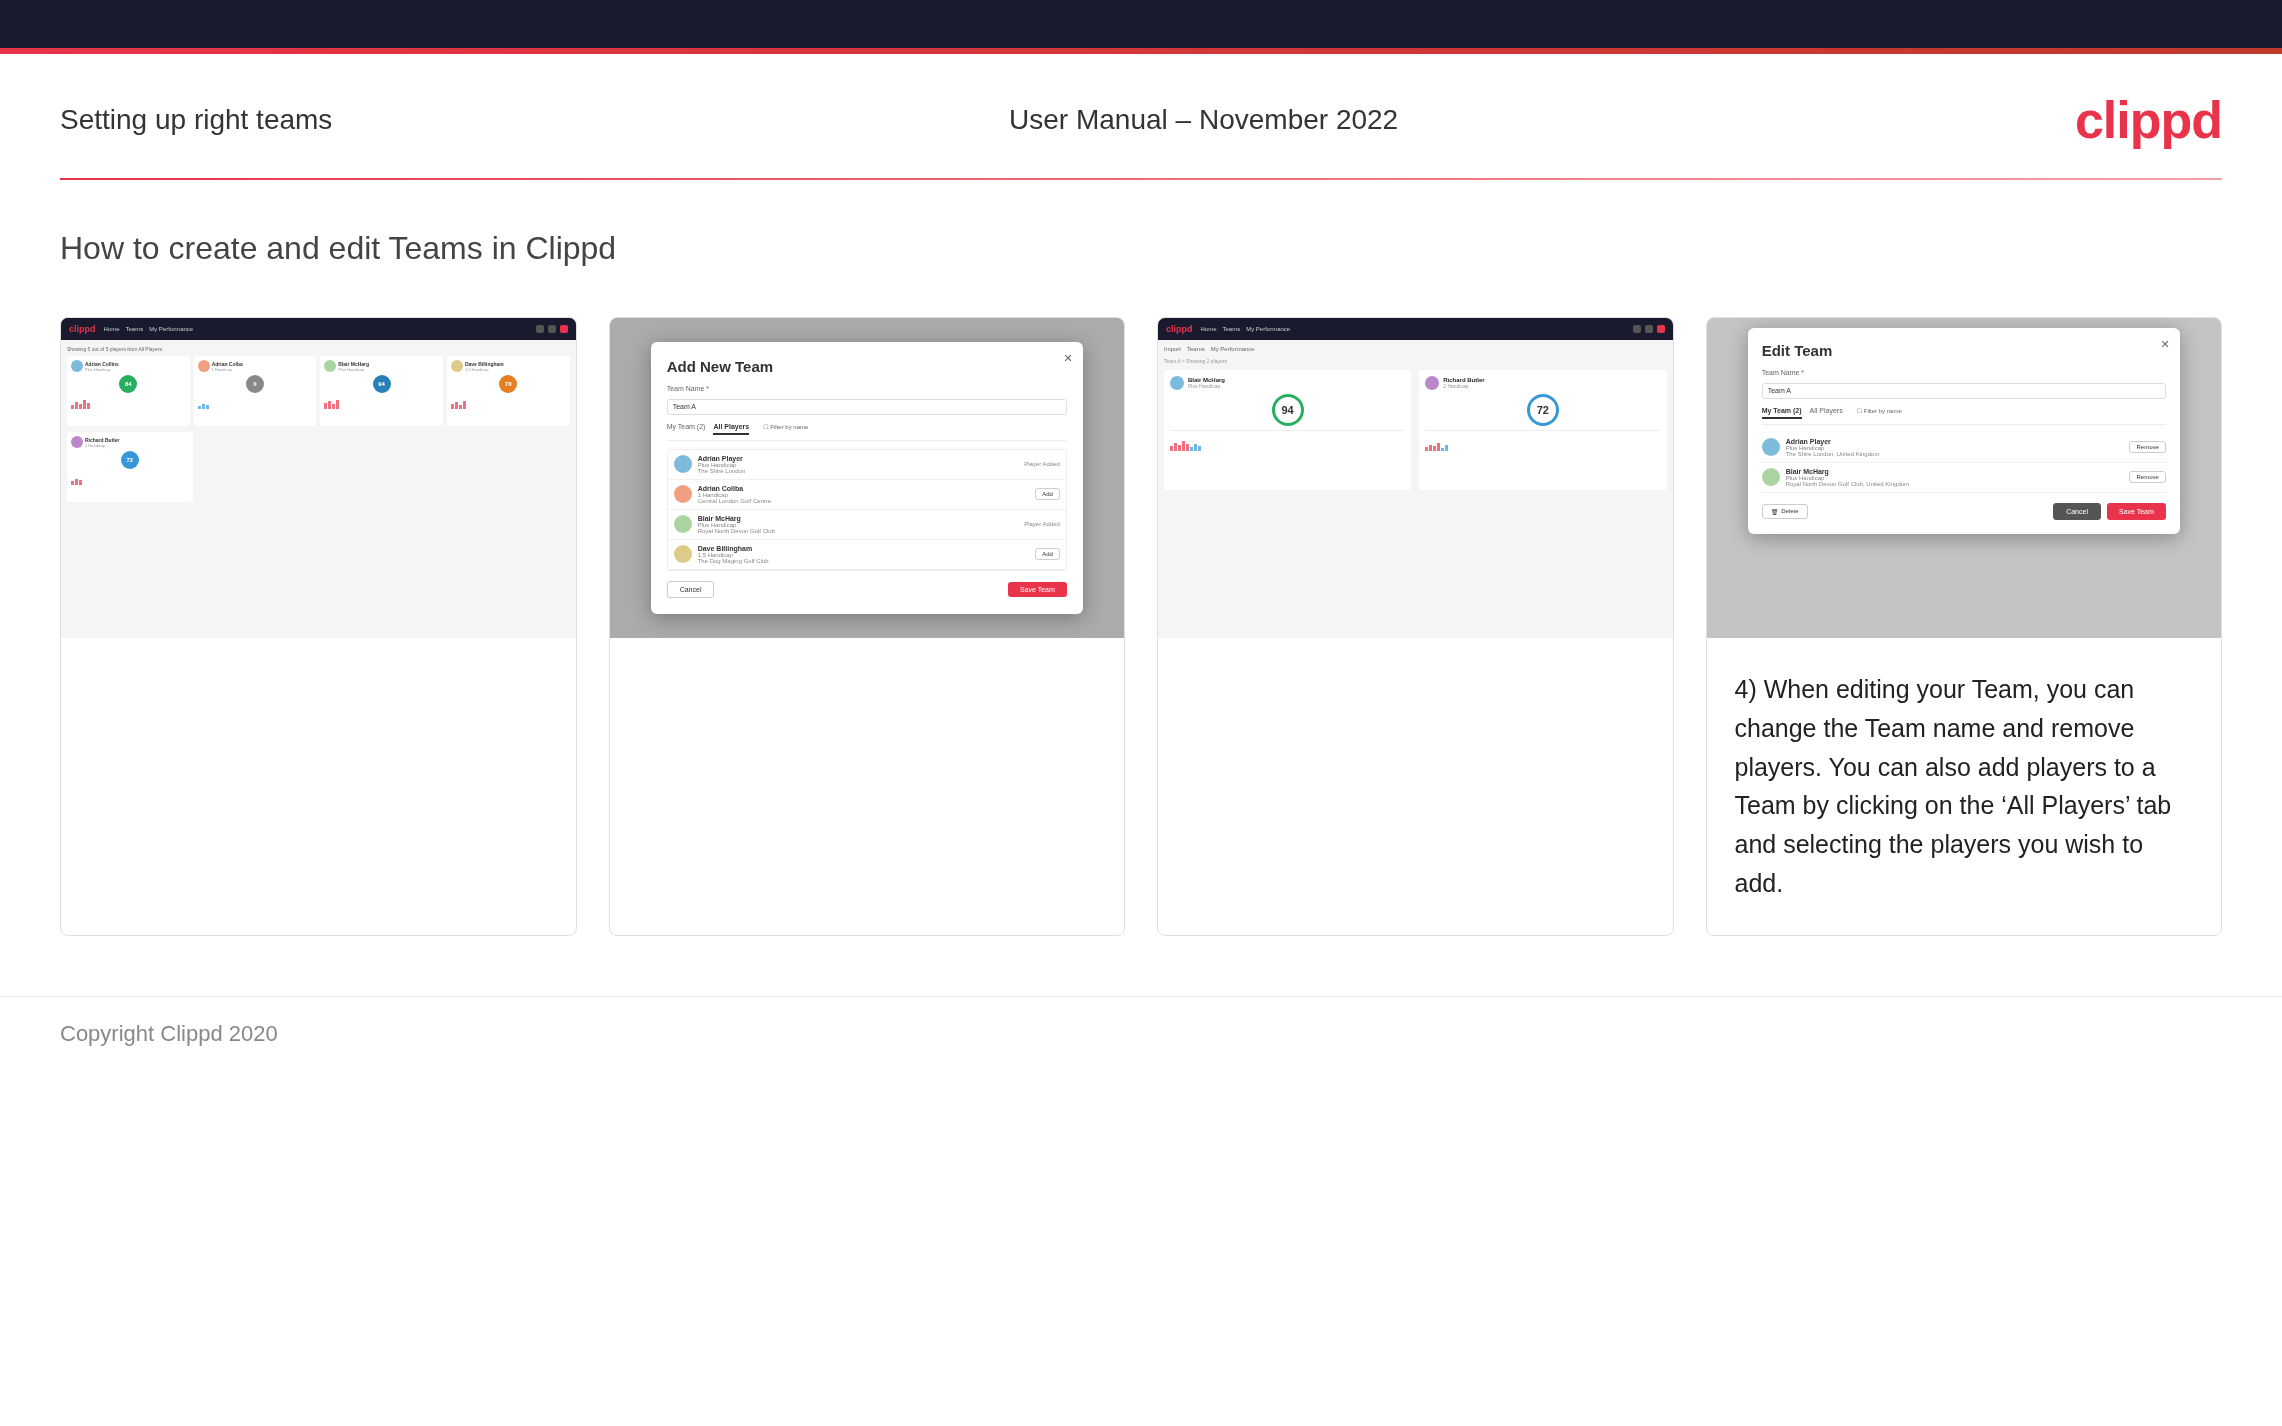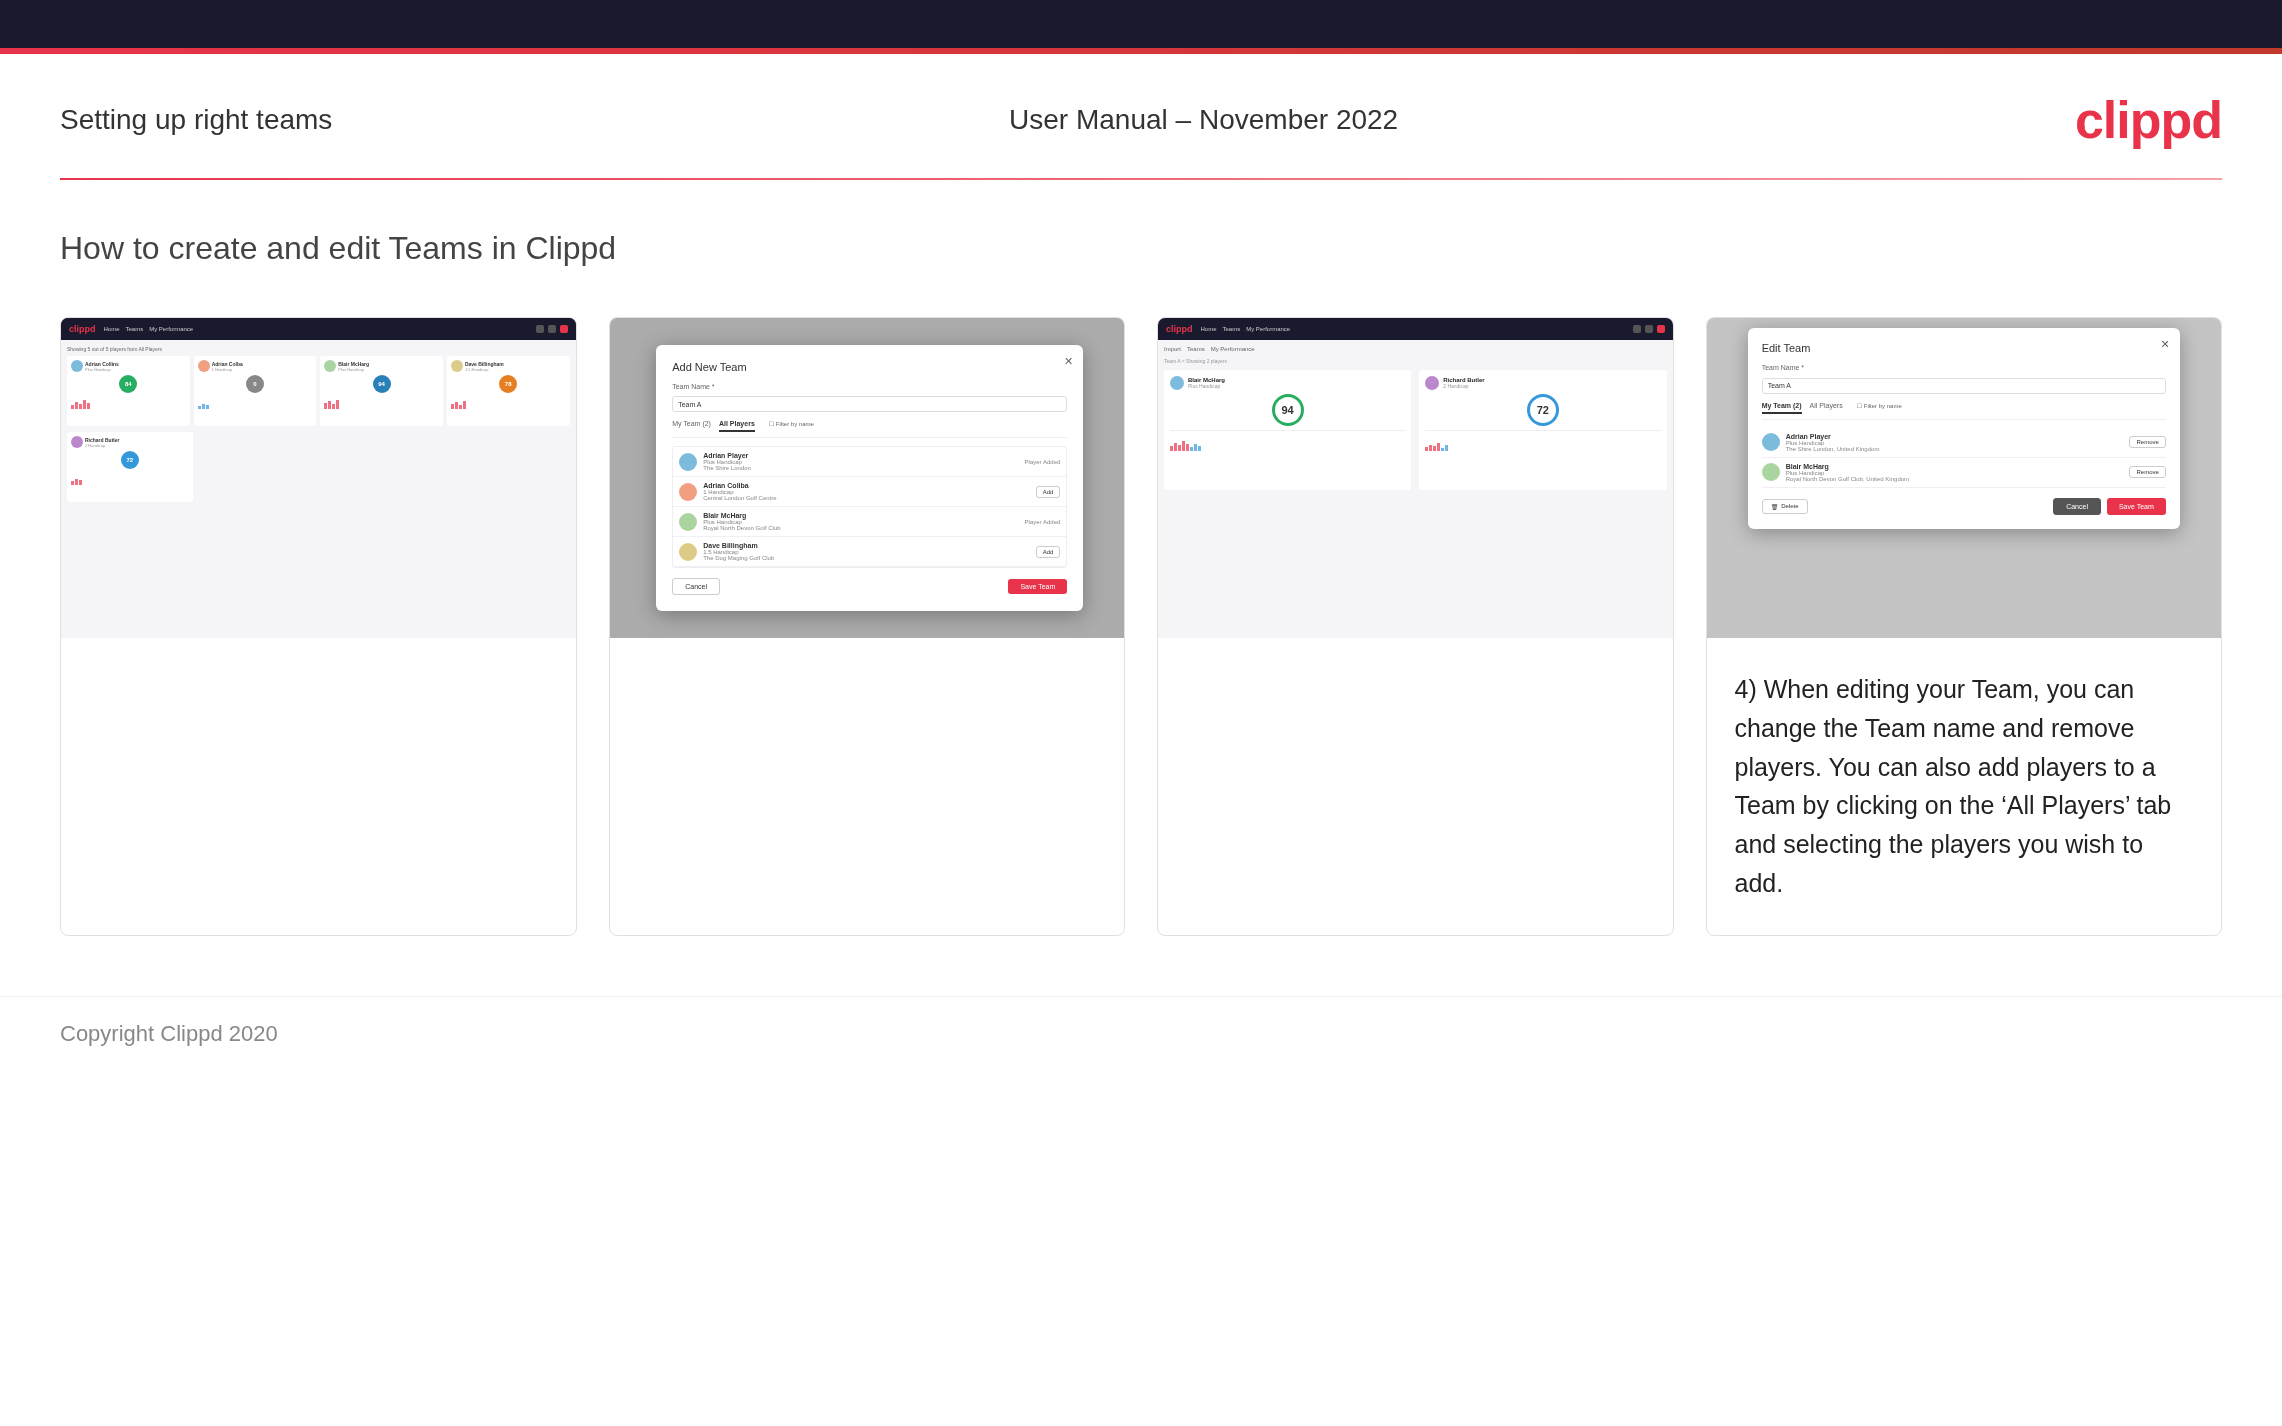--- a/index.html
+++ b/index.html
@@ -208,33 +208,32 @@
       background: #3498db;
       opacity: 0.7;
     }
 
     
     .ss2 {
       background: rgba(0,0,0,0.3);
       display: flex;
       align-items: center;
       justify-content: center;
-      padding-left: 6px;
     }
     .modal-box {
       background: #fff;
       border-radius: 6px;
       width: 84%;
       padding: 16px;
       box-shadow: 0 4px 20px rgba(0,0,0,0.3);
       position: relative;
     }
     .modal-title {
-      font-size: 11px;
-      font-weight: normal;
+      font-size: 15px;
+      font-weight: bold;
       color: #333;
       margin-bottom: 10px;
     }
     .modal-close {
       position: absolute;
       right: 10px;
       top: 10px;
       font-size: 11px;
       color: #666;
     }

